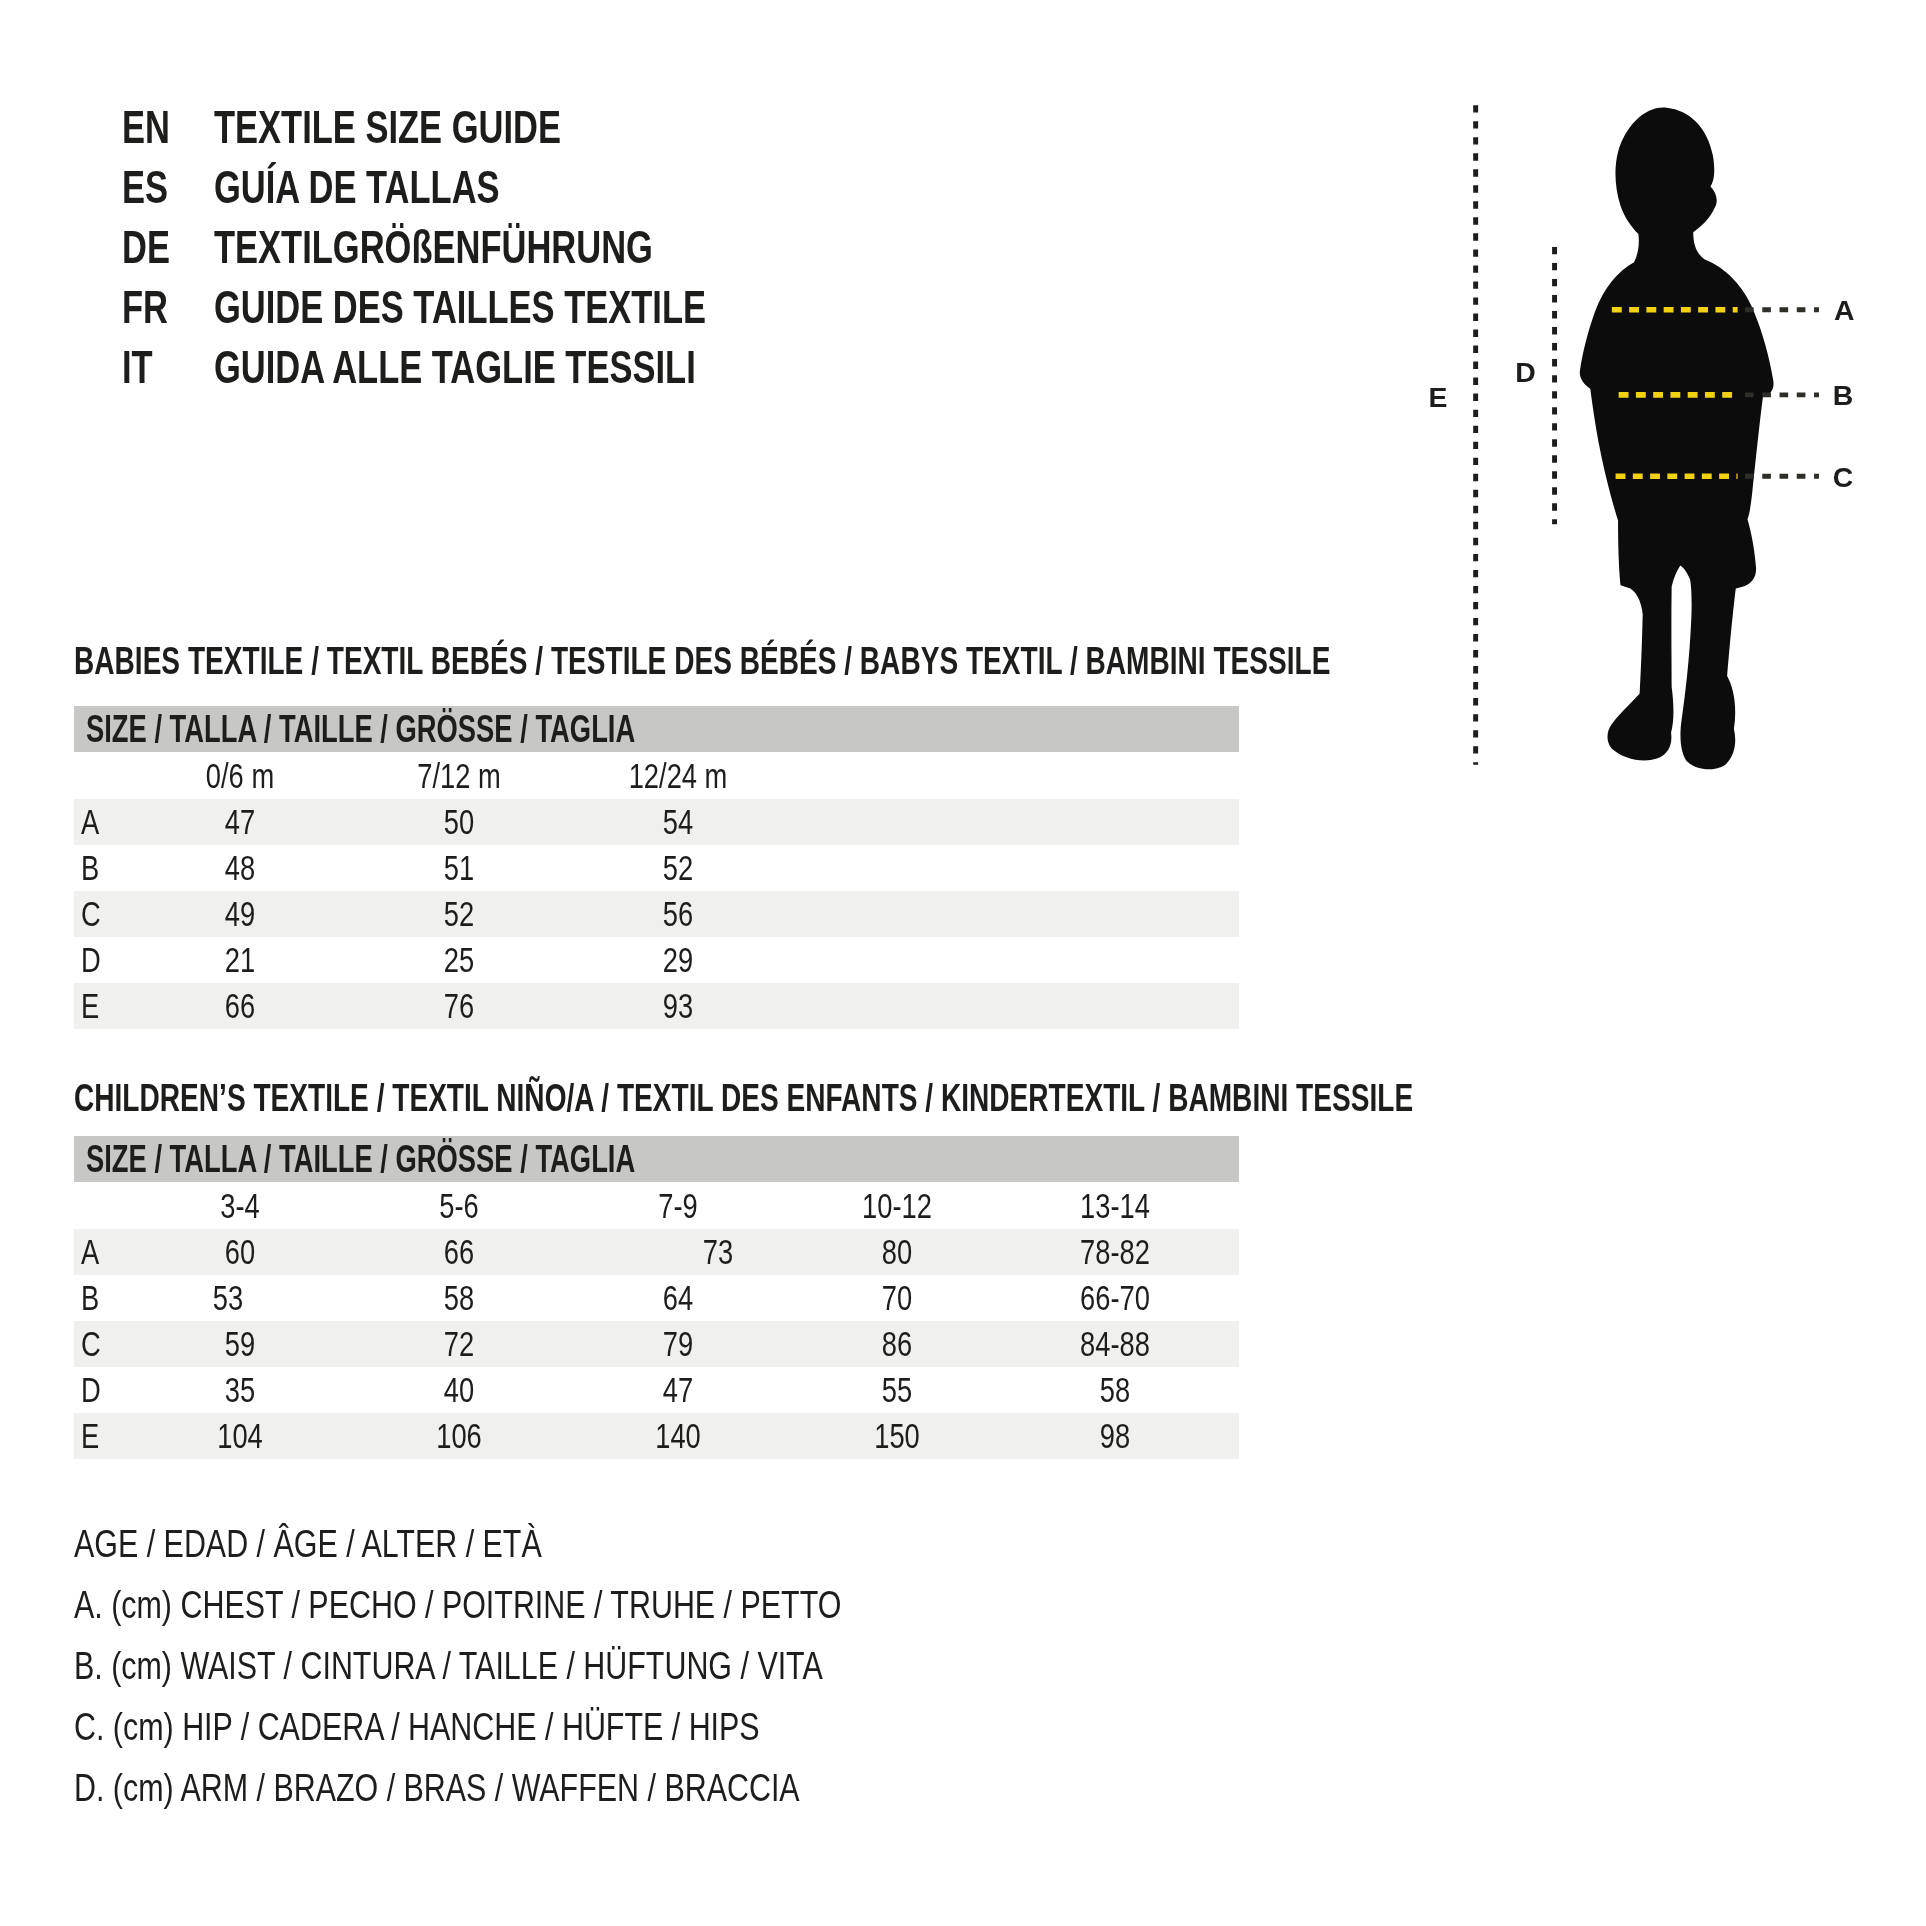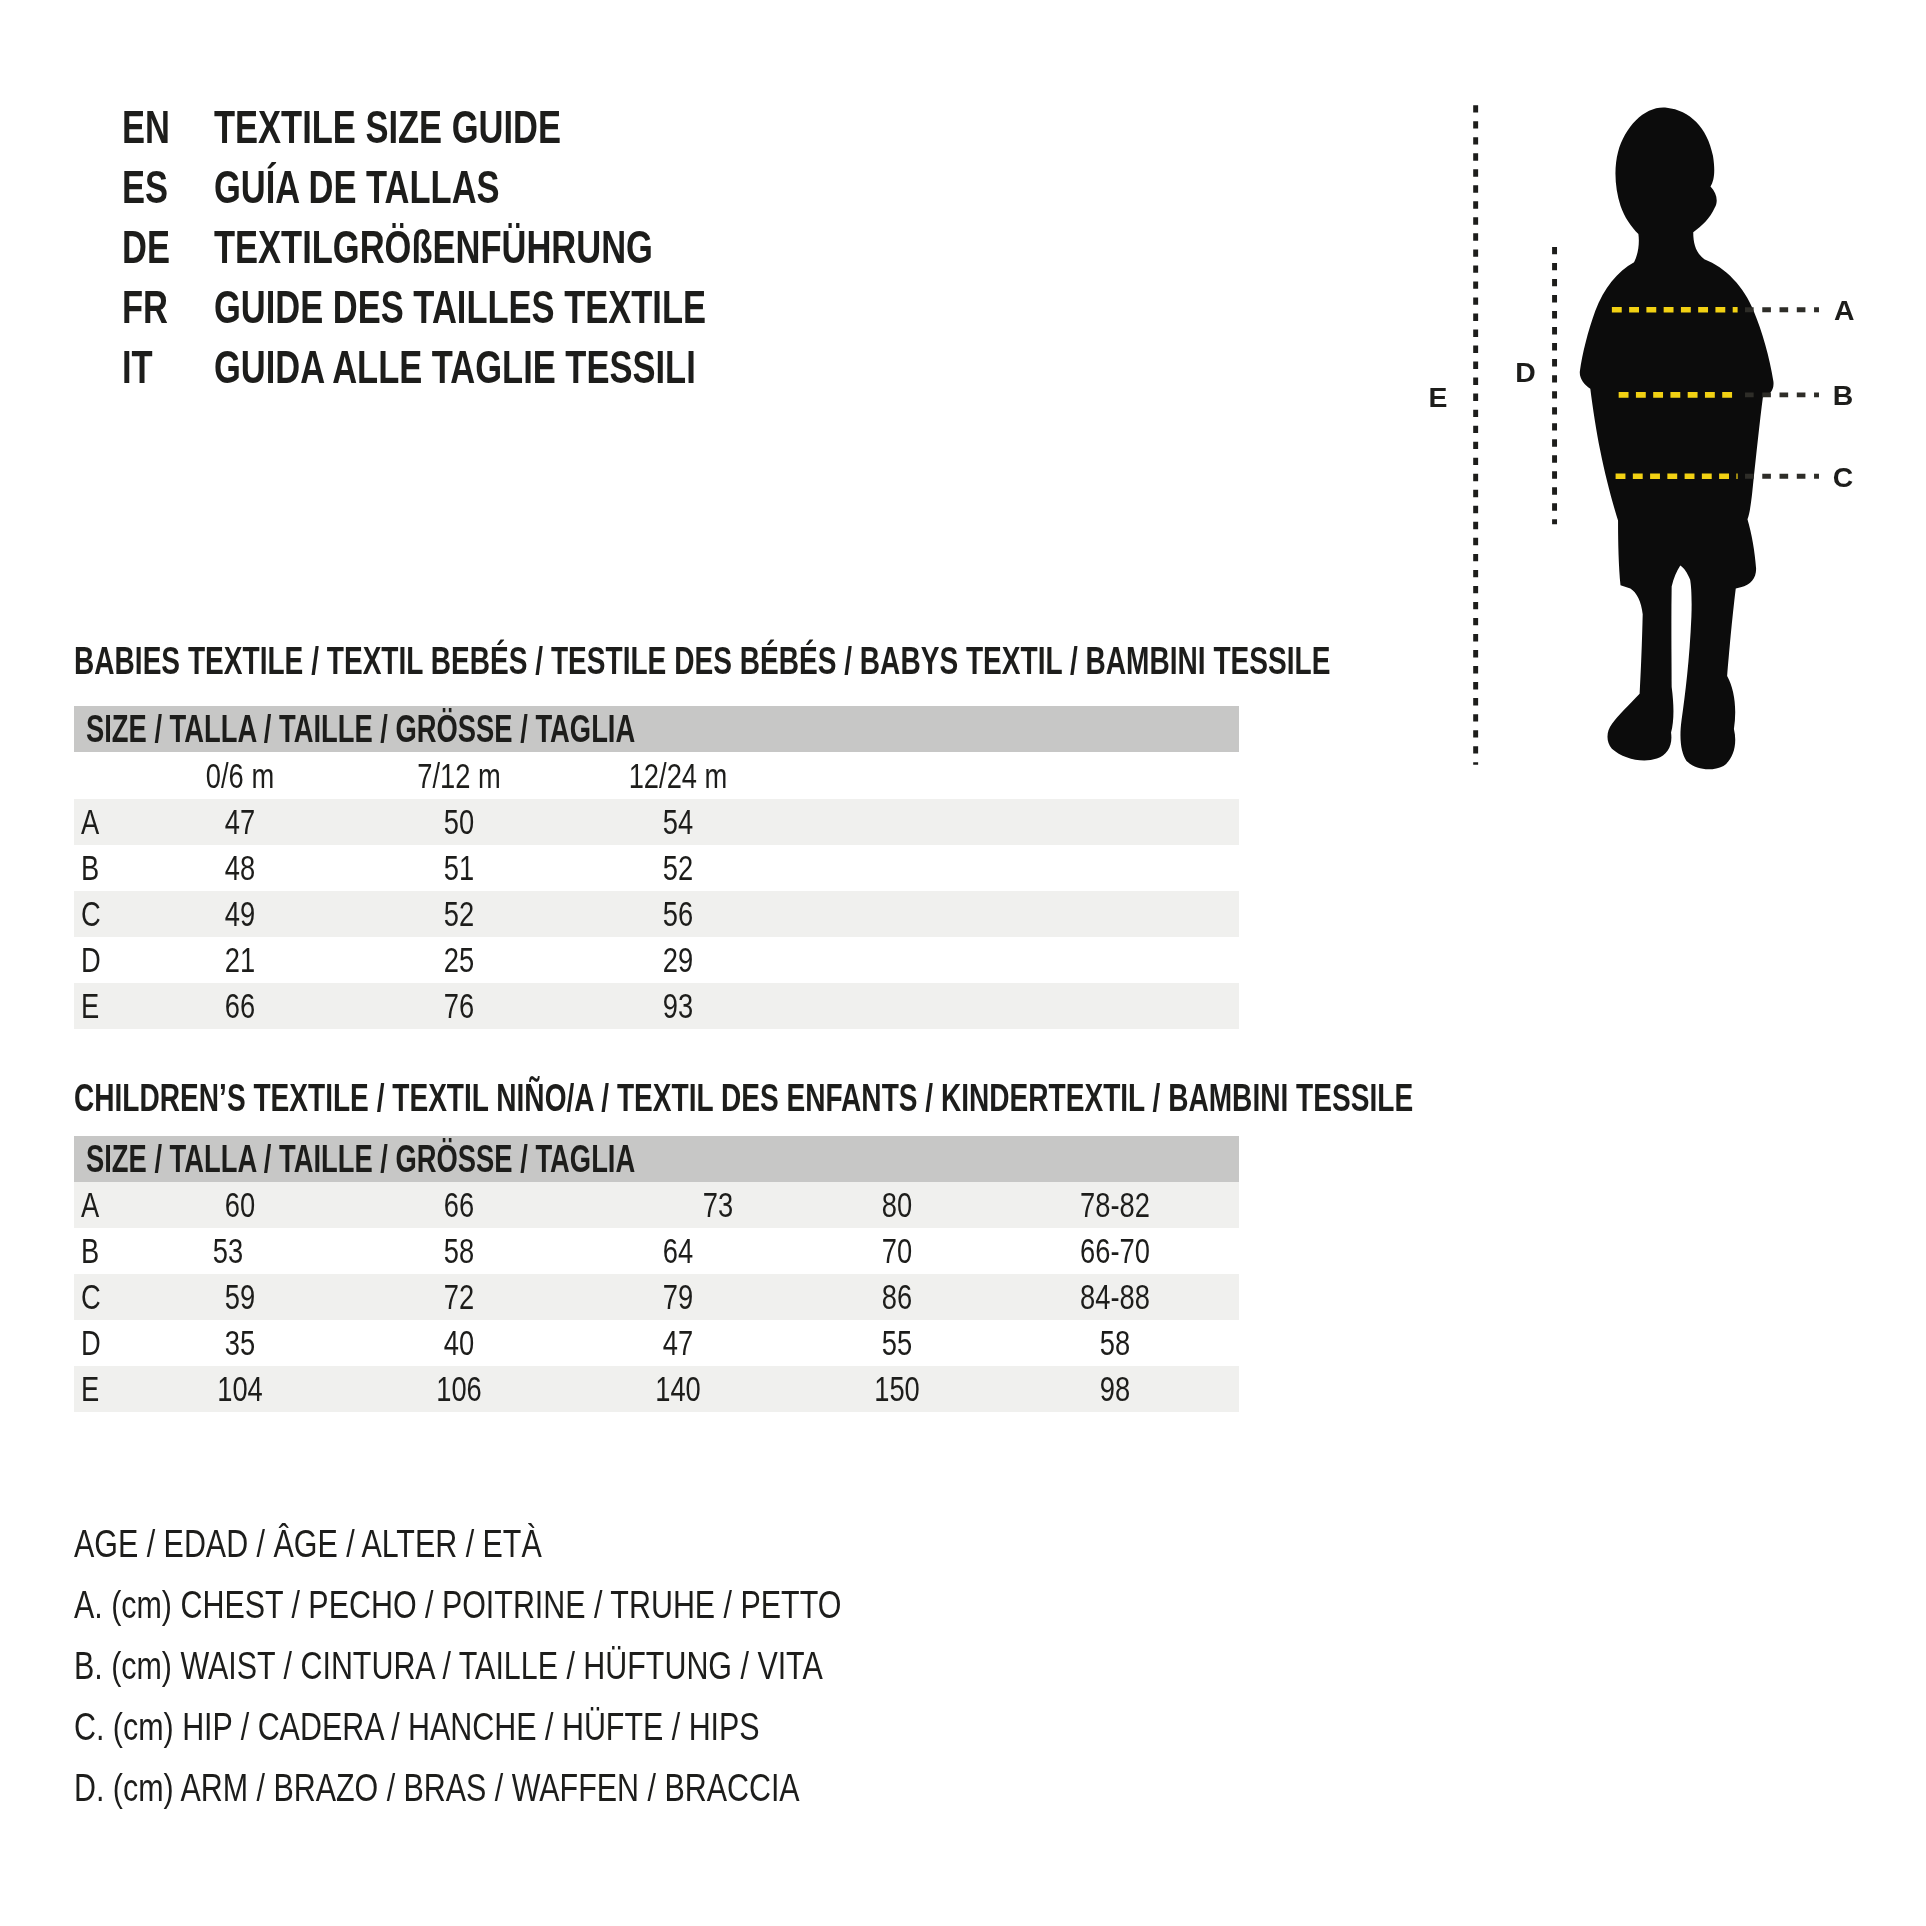--- a/index.html
+++ b/index.html
@@ -184,20 +184,27 @@
   </div>
 
   <div class="sec-head" style="top:1075px;">
     <span class="cx">CHILDREN’S TEXTILE / TEXTIL NIÑO/A / TEXTIL DES ENFANTS / KINDERTEXTIL / BAMBINI TESSILE</span>
   </div>
 
   <div class="sz-table" style="top:1136px;">
     <div class="tbar">
       <span class="cx">SIZE / TALLA / TAILLE / GRÖSSE / TAGLIA</span>
     </div>
+    <div class="trow colhead">
+      <span class="cell" style="left:166px;"><span class="cx">3-4</span></span>
+      <span class="cell" style="left:385px;"><span class="cx">5-6</span></span>
+      <span class="cell" style="left:604px;"><span class="cx">7-9</span></span>
+      <span class="cell" style="left:823px;"><span class="cx">10-12</span></span>
+      <span class="cell" style="left:1041px;"><span class="cx">13-14</span></span>
+    </div>
     <div class="trow stripe">
       <span class="cell lbl" style="left:7.4px;"><span class="cx">A</span></span>
       <span class="cell" style="left:166px;"><span class="cx">60</span></span>
       <span class="cell" style="left:385px;"><span class="cx">66</span></span>
       <span class="cell" style="left:604px;margin-left:40px;"><span class="cx">73</span></span>
       <span class="cell" style="left:823px;"><span class="cx">80</span></span>
       <span class="cell" style="left:1041px;"><span class="cx">78-82</span></span>
     </div>
     <div class="trow">
       <span class="cell lbl" style="left:7.4px;"><span class="cx">B</span></span>

